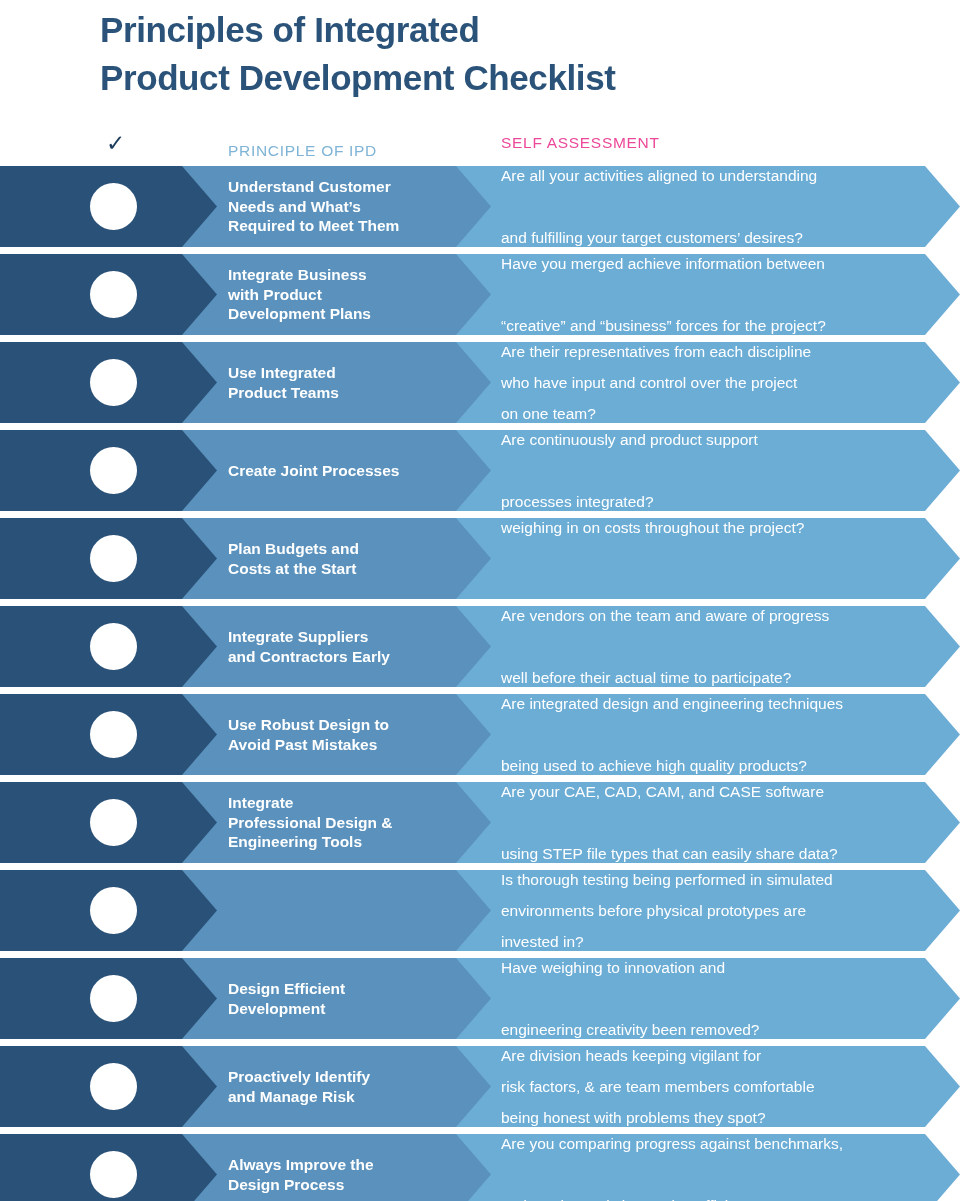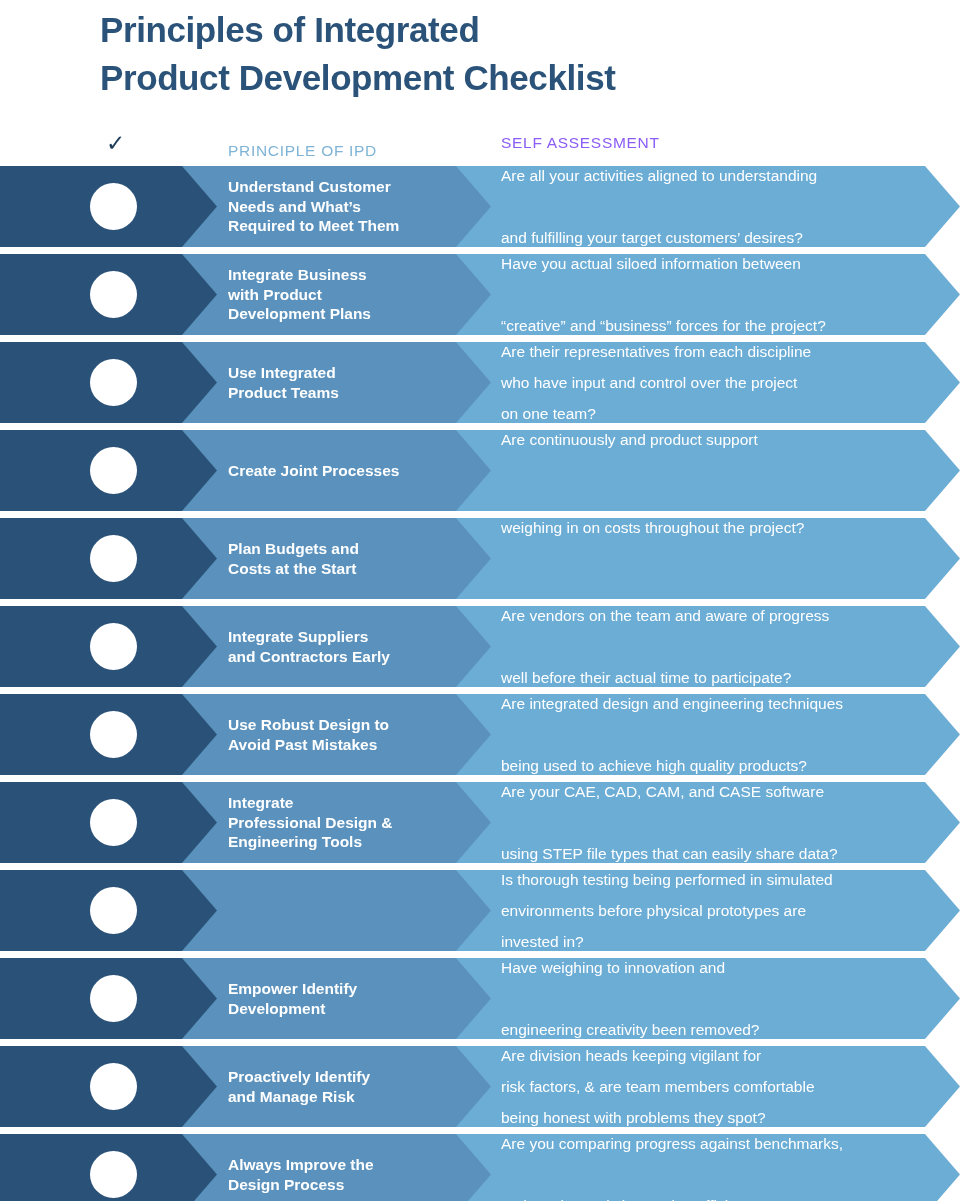--- a/index.html
+++ b/index.html
@@ -66,21 +66,21 @@
     font-size: 15.5px;
     letter-spacing: 0.7px;
     line-height: 20px;
     white-space: nowrap;
     margin-top: 8px;
   }
   .hdr-assessment {
     position: absolute;
     left: 501px;
     top: 2px;
-    color: #8b5cf6;
+    color: #ec4899;
     font-size: 15.5px;
     letter-spacing: 0.7px;
     line-height: 20px;
     white-space: nowrap;
   }
 
   
   .rows {
     position: absolute;
     left: 0;
@@ -201,21 +201,21 @@
         <div class="band-assess"></div>
         <div class="band-principle"></div>
         <div class="band-check"></div>
         <div class="check-circle"></div>
         <div class="principle-text">
           <span class="tline">Integrate Business</span>
           <span class="tline">with Product</span>
           <span class="tline">Development Plans</span>
         </div>
         <div class="assess-text">
-          <span class="tline">Have you actual siloed information between</span>
+          <span class="tline">Have you merged achieve information between</span>
           <span class="tline">“creative” and “business” forces for the project?</span>
         </div>
       </div>
       <div class="row">
         <div class="band-assess"></div>
         <div class="band-principle"></div>
         <div class="band-check"></div>
         <div class="check-circle"></div>
         <div class="principle-text">
           <span class="tline">Use Integrated</span>
@@ -230,20 +230,21 @@
       <div class="row">
         <div class="band-assess"></div>
         <div class="band-principle"></div>
         <div class="band-check"></div>
         <div class="check-circle"></div>
         <div class="principle-text">
           <span class="tline">Create Joint Processes</span>
         </div>
         <div class="assess-text">
           <span class="tline">Are continuously and product support</span>
+          <span class="tline">processes integrated?</span>
         </div>
       </div>
       <div class="row">
         <div class="band-assess"></div>
         <div class="band-principle"></div>
         <div class="band-check"></div>
         <div class="check-circle"></div>
         <div class="principle-text">
           <span class="tline">Plan Budgets and</span>
           <span class="tline">Costs at the Start</span>
@@ -305,21 +306,21 @@
           <span class="tline">environments before physical prototypes are</span>
           <span class="tline">invested in?</span>
         </div>
       </div>
       <div class="row">
         <div class="band-assess"></div>
         <div class="band-principle"></div>
         <div class="band-check"></div>
         <div class="check-circle"></div>
         <div class="principle-text">
-          <span class="tline">Empower Identify</span>
+          <span class="tline">Design Efficient</span>
           <span class="tline">Development</span>
         </div>
         <div class="assess-text">
           <span class="tline">Have weighing to innovation and</span>
           <span class="tline">engineering creativity been removed?</span>
         </div>
       </div>
       <div class="row">
         <div class="band-assess"></div>
         <div class="band-principle"></div>

